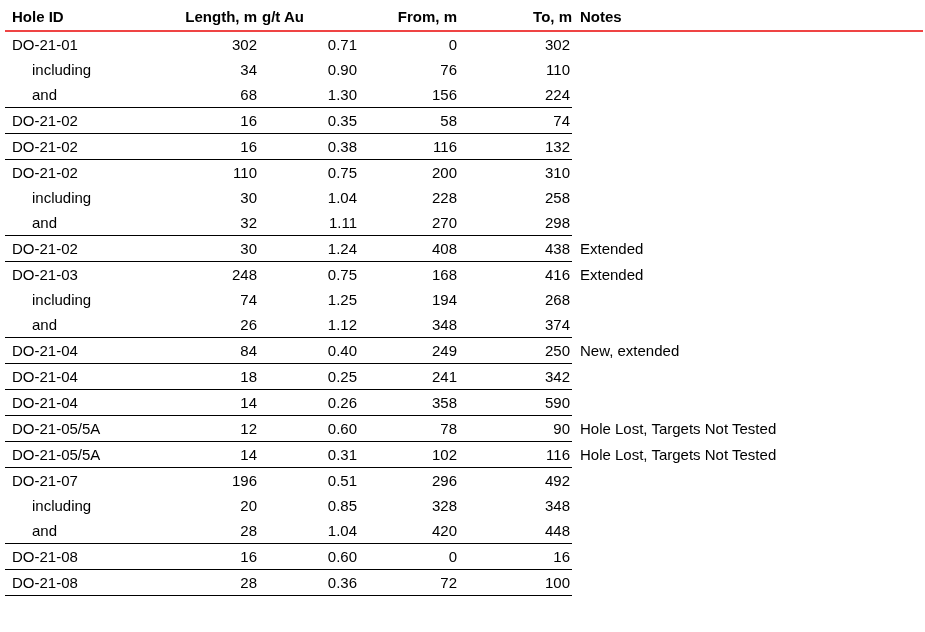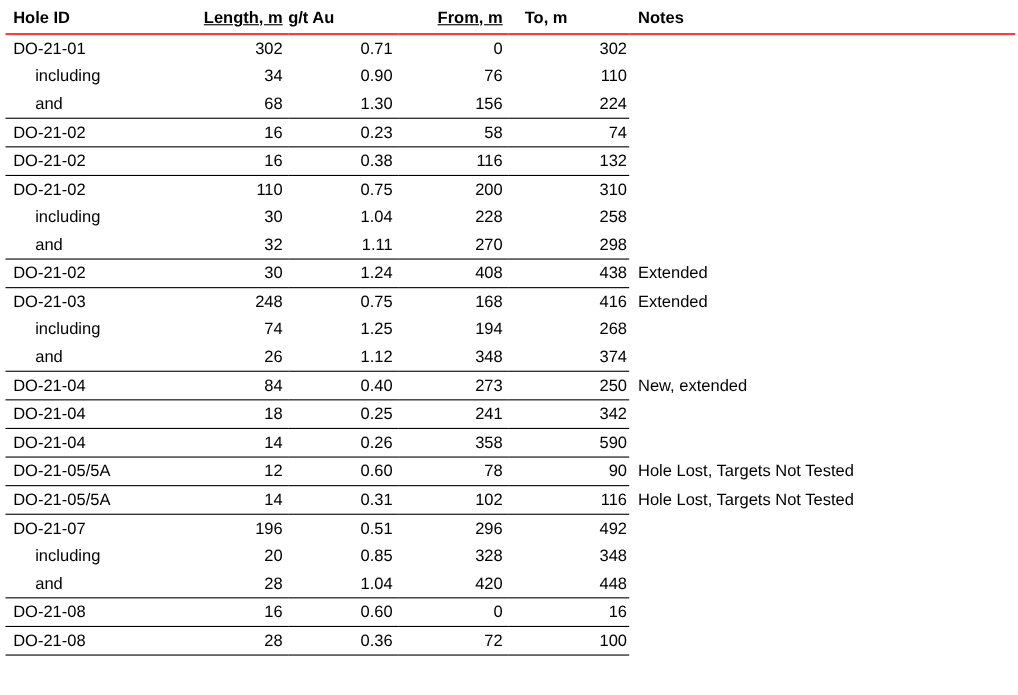--- a/index.html
+++ b/index.html
@@ -31,23 +31,23 @@
     font-weight: bold;
     text-align: left;
     height: 27px;
     padding: 0;
     vertical-align: middle;
     border-bottom: 2px solid #ef4444;
     white-space: nowrap;
     overflow: hidden;
   }
   th.h-hole  { padding-left: 7px; }
-  th.h-num   { text-align: right; padding-right: 5px; text-decoration: underline; }
+  th.h-num   { text-align: right; padding-right: 5px; }
   th.h-grade { padding-right: 25px; }
-  th.h-to    { text-align: left; padding-left: 15px; }
+  th.h-to    { text-align: right; padding-left: 15px; }
   th.h-notes { padding-left: 8px; }
   td {
     height: 25px;
     padding: 0;
     vertical-align: middle;
     white-space: nowrap;
     overflow: hidden;
   }
   td.c-hole { padding-left: 7px; }
   td.c-hole.indent { padding-left: 27px; }
@@ -102,21 +102,21 @@
     <td class="c-hole indent">and</td>
     <td class="c-num">68</td>
     <td class="c-num">1.30</td>
     <td class="c-num">156</td>
     <td class="c-num c-to">224</td>
     <td class="c-notes"></td>
   </tr>
         <tr class="sep">
     <td class="c-hole">DO-21-02</td>
     <td class="c-num">16</td>
-    <td class="c-num">0.23</td>
+    <td class="c-num">0.35</td>
     <td class="c-num">58</td>
     <td class="c-num c-to">74</td>
     <td class="c-notes"></td>
   </tr>
         <tr class="sep">
     <td class="c-hole">DO-21-02</td>
     <td class="c-num">16</td>
     <td class="c-num">0.38</td>
     <td class="c-num">116</td>
     <td class="c-num c-to">132</td>
@@ -175,21 +175,21 @@
     <td class="c-num">26</td>
     <td class="c-num">1.12</td>
     <td class="c-num">348</td>
     <td class="c-num c-to">374</td>
     <td class="c-notes"></td>
   </tr>
         <tr class="sep">
     <td class="c-hole">DO-21-04</td>
     <td class="c-num">84</td>
     <td class="c-num">0.40</td>
-    <td class="c-num">273</td>
+    <td class="c-num">249</td>
     <td class="c-num c-to">250</td>
     <td class="c-notes">New, extended</td>
   </tr>
         <tr class="sep">
     <td class="c-hole">DO-21-04</td>
     <td class="c-num">18</td>
     <td class="c-num">0.25</td>
     <td class="c-num">241</td>
     <td class="c-num c-to">342</td>
     <td class="c-notes"></td>

